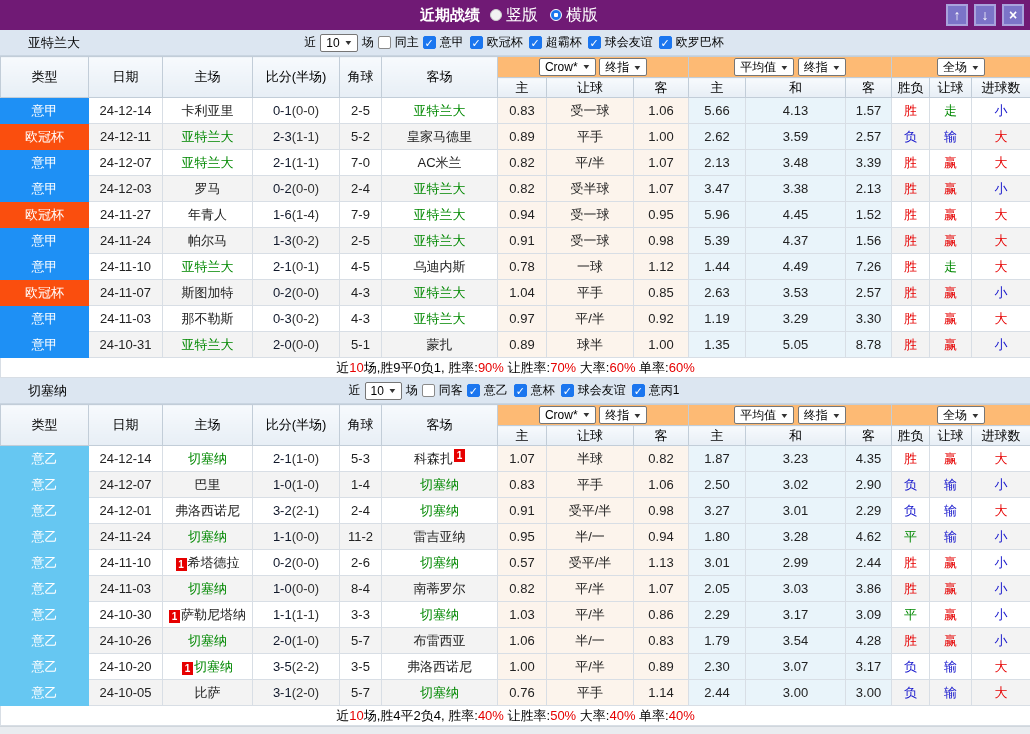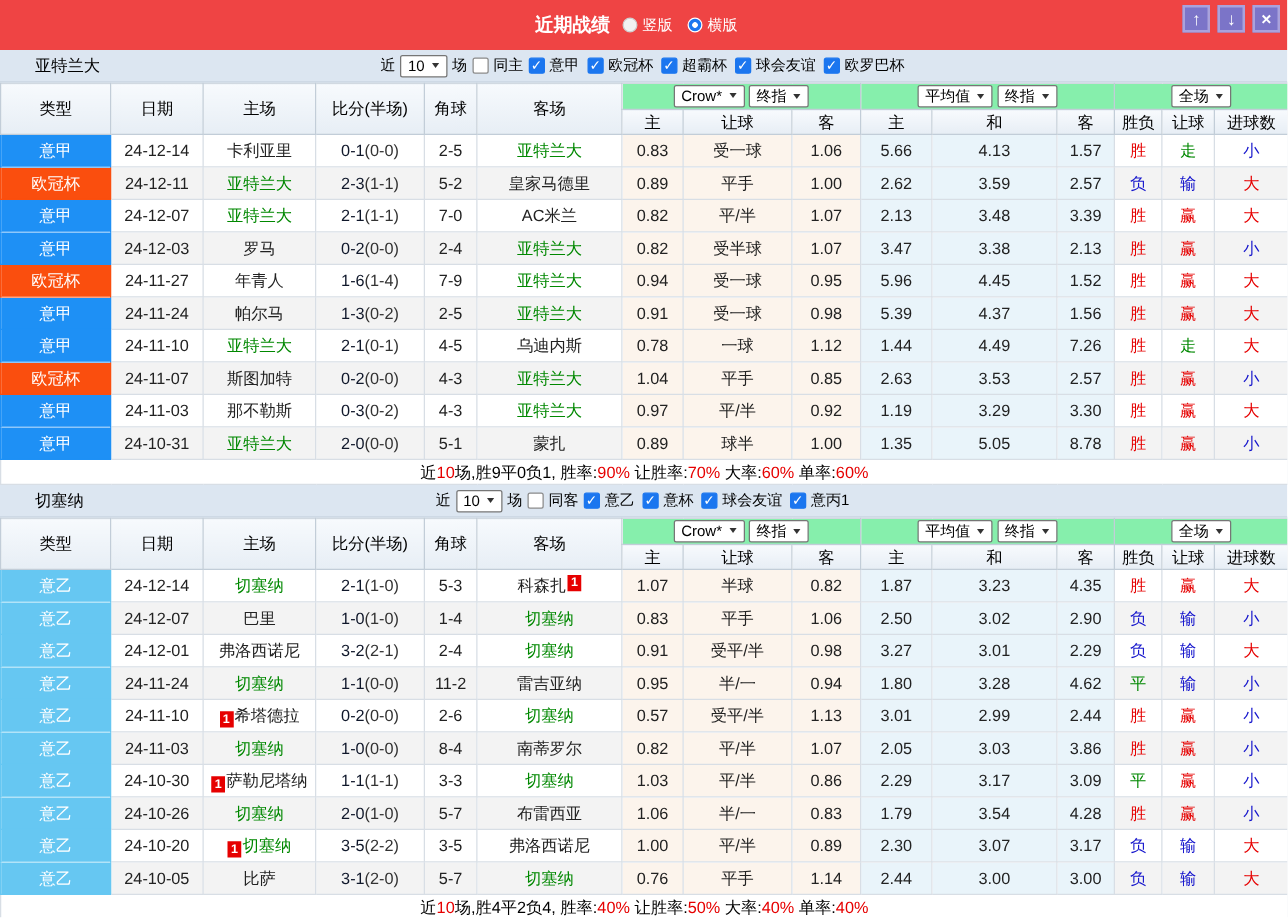--- a/index.html
+++ b/index.html
@@ -1,26 +1,26 @@
 <!DOCTYPE html>
 <html><head>
 <meta charset="utf-8">
 <style>
   * { margin:0; padding:0; box-sizing:border-box; }
   body { font-family:"Liberation Sans","DejaVu Sans",sans-serif; background:#fff; }
   .window { width:1030px; height:734px; overflow:hidden; position:relative; background:#fff; }
 
   
-  .titlebar { height:40px; background:#ef4444; display:flex; align-items:center; justify-content:center; position:relative; }
+  .titlebar { height:30px; background:#701a75; display:flex; align-items:center; justify-content:center; position:relative; }
   .title { color:#fff; font-weight:bold; font-size:15px; margin-right:10px; }
   .radio { display:inline-flex; align-items:center; margin-right:12px; cursor:pointer; }
   .rdot { width:12px; height:12px; border-radius:50%; display:inline-block; margin-right:4px; }
   .rdot.off { background:#f2f2f2; border:1px solid #cfcfcf; }
   .rdot.on  { background:radial-gradient(circle at center,#ffffff 0 2px,#1B76EF 2.5px 6px); border:1px solid #fff; }
-  .rlabel { color:#fff; font-size:12px;text-align:right; }
+  .rlabel { color:#fff; font-size:16px;text-align:right; }
   .tb-buttons { position:absolute; right:6px; top:4px; display:flex; gap:6px; }
   .tbtn { width:22px; height:22px; background:#7B74C8; border:2px solid #A9A2DC; color:#fff; display:flex;
           align-items:center; justify-content:center; font-weight:bold; font-size:14px; cursor:pointer; line-height:1; }
 
   
   .section-bar { height:26px; background:#DCE6F1; border-bottom:1px solid #c9d5e1; display:flex; align-items:center; position:relative; font-size:12px; }
   .team-name { position:absolute; left:28px; font-size:13px; color:#000; }
   .filters { margin:0 auto; display:flex; align-items:center; gap:4px; color:#000; }
   .sel { display:inline-flex; align-items:center; gap:5px; background:#fff; border:1px solid #767676; border-radius:2px;
          padding:0 5px; height:18px; font-size:12px; color:#000; cursor:pointer; }
@@ -28,21 +28,21 @@
   .cbx { width:13px; height:13px; display:inline-block; border-radius:2px; cursor:pointer; flex:none; }
   .cbx.on { background:#1B76EF; border:1px solid #1B76EF; color:#fff; font-size:11px; line-height:12px; text-align:center; font-weight:bold; }
   .cbx.off { background:#fff; border:1px solid #8a8a8a; }
   .lg-label { margin-right:2px; }
 
   
   table { width:1030px; table-layout:fixed; border-collapse:collapse; font-size:13px; }
   th, td { border:1px solid #D8DEE5; text-align:center; padding:0; overflow:hidden; white-space:nowrap; }
   thead th { background:linear-gradient(#F7FAFD,#E7EEF5); font-weight:normal; color:#000; border-color:#C2CDD8; }
   .hdrA th { height:21px; }
-  .hdrA th.selcell { background:#86efac; }
+  .hdrA th.selcell { background:#fdba74; }
   .hdrB th { height:20px; }
   tbody td { height:26px; color:#222; }
   tr.odd  td { background:#FFFFFF; }
   tr.even td { background:#F3F3F3; }
   td.tint-p { background:#FCF4EC !important; }
   td.tint-b { background:#E9F4FA !important; }
   td.badge { color:#fff; font-size:13px; }
   td.badge.blue      { background:#1E90F5 !important; border-color:#1E90F5; }
   td.badge.orange    { background:#FA4E0E !important; border-color:#FA4E0E; }
   td.badge.lightblue { background:#66C7F2 !important; border-color:#66C7F2; }

